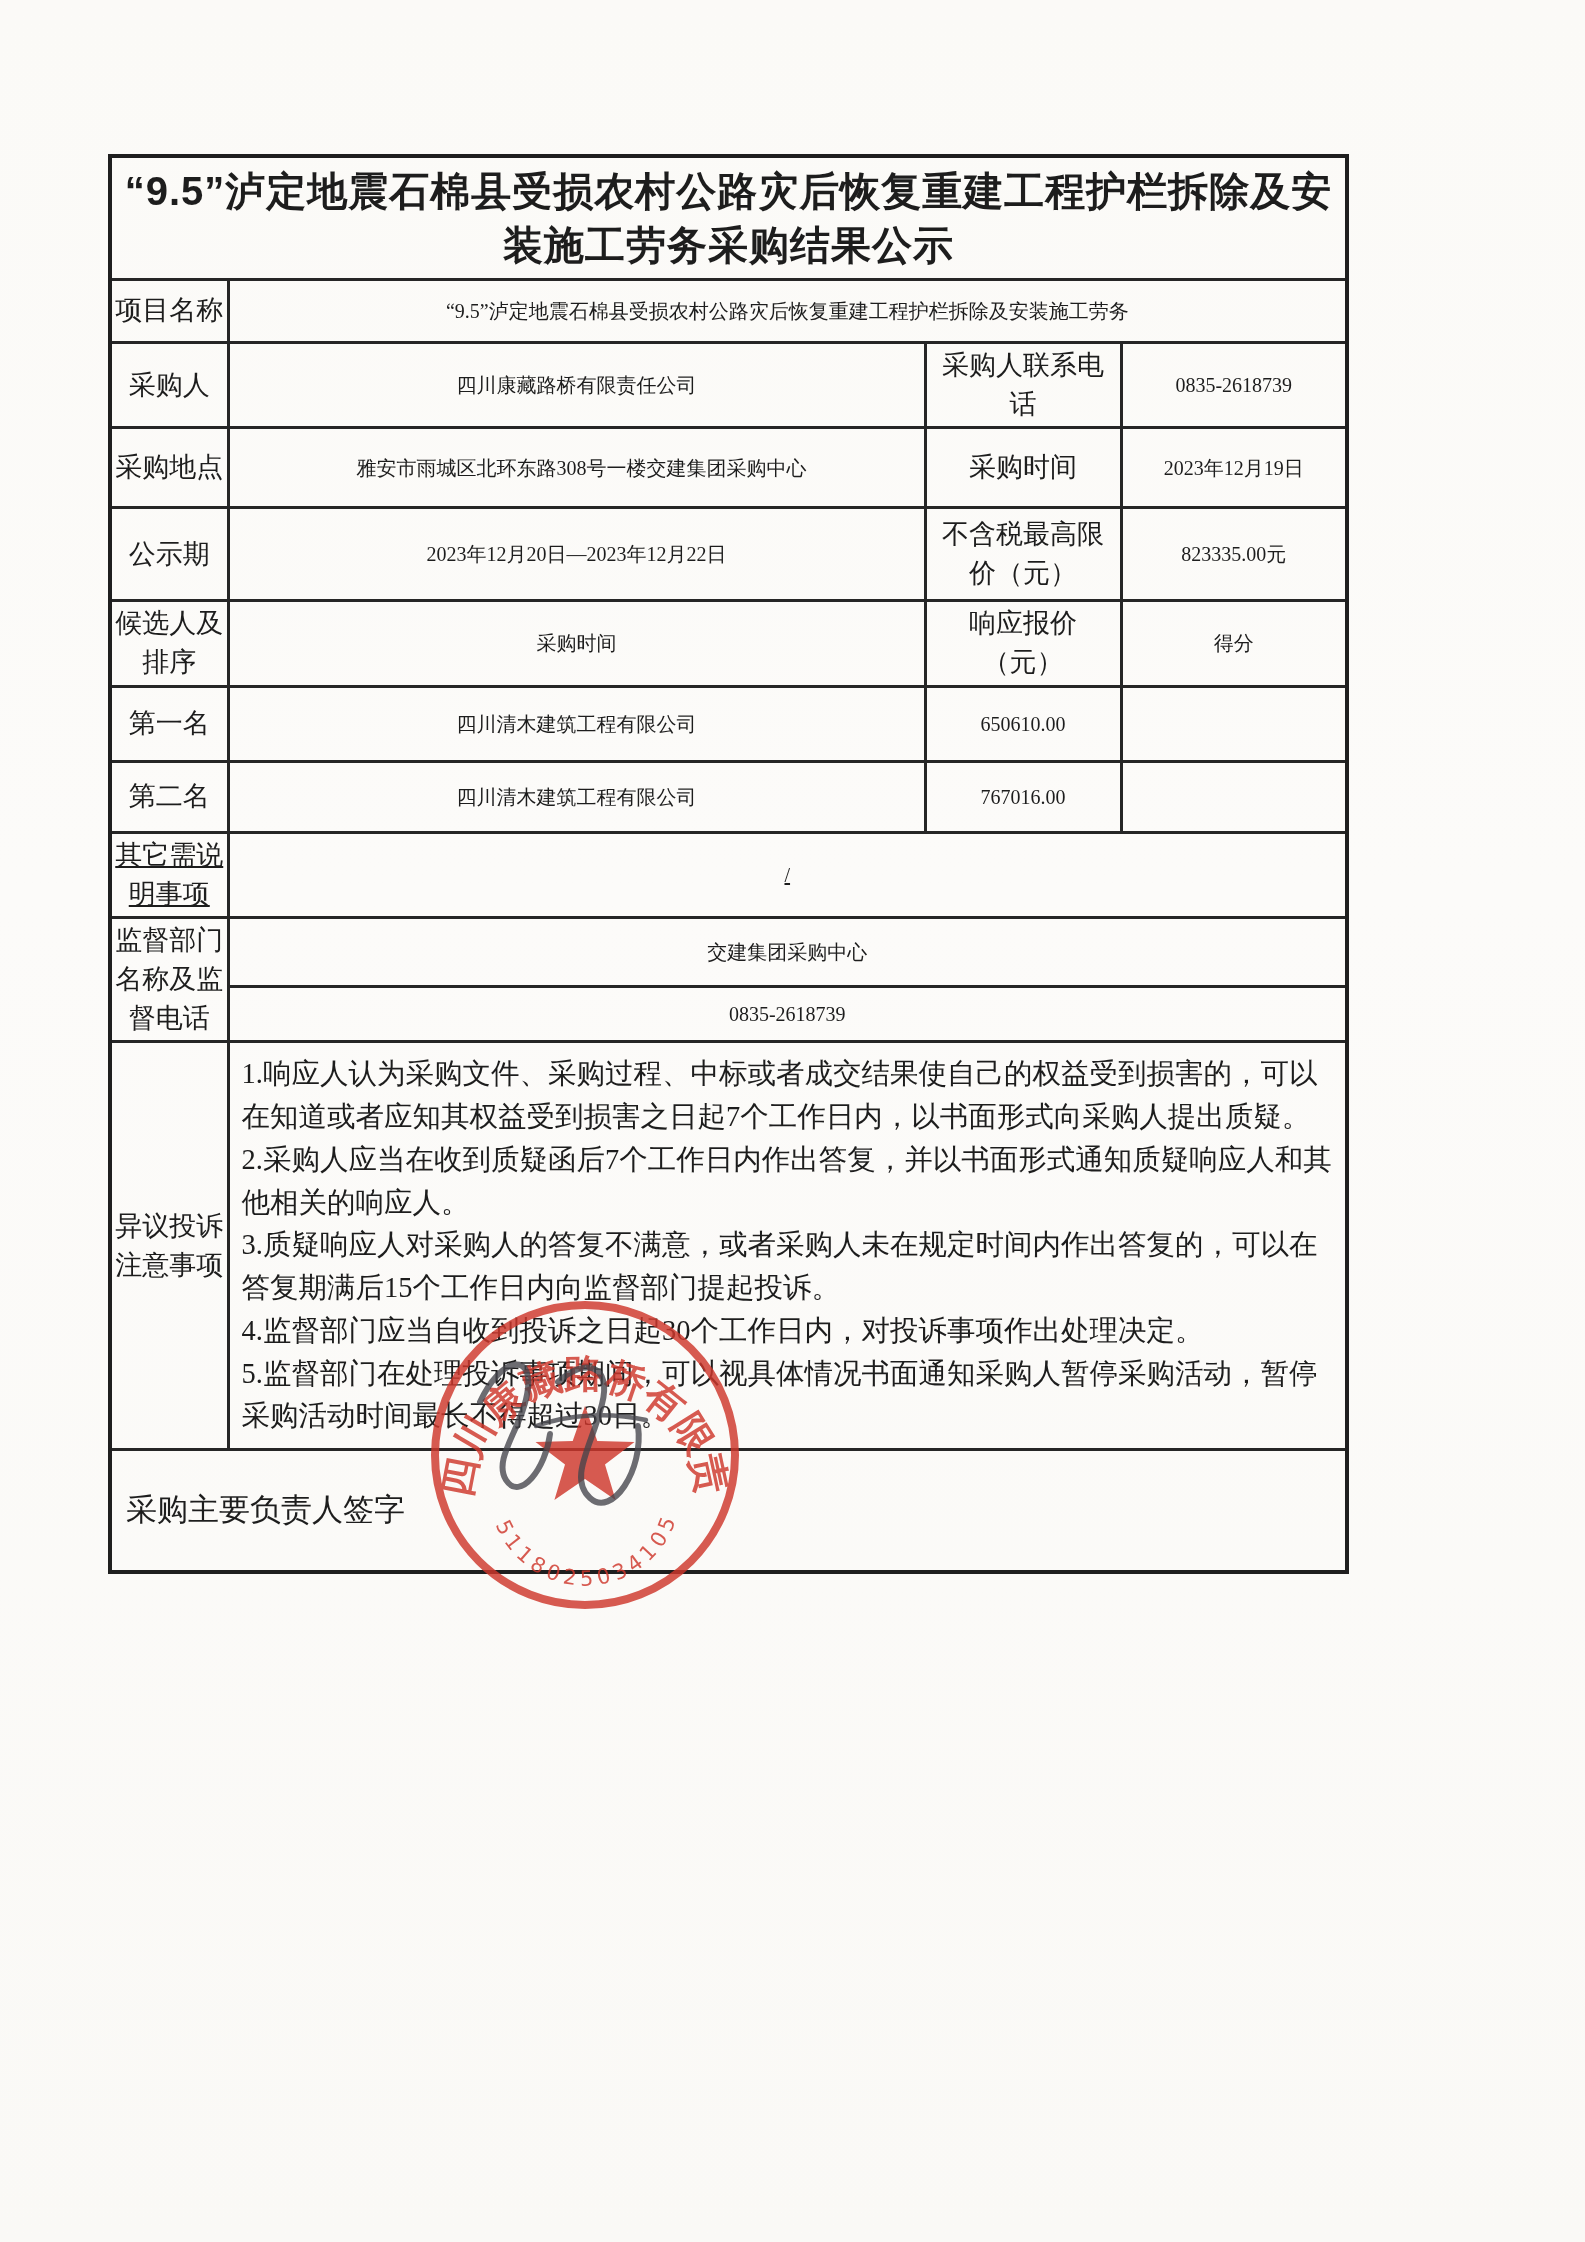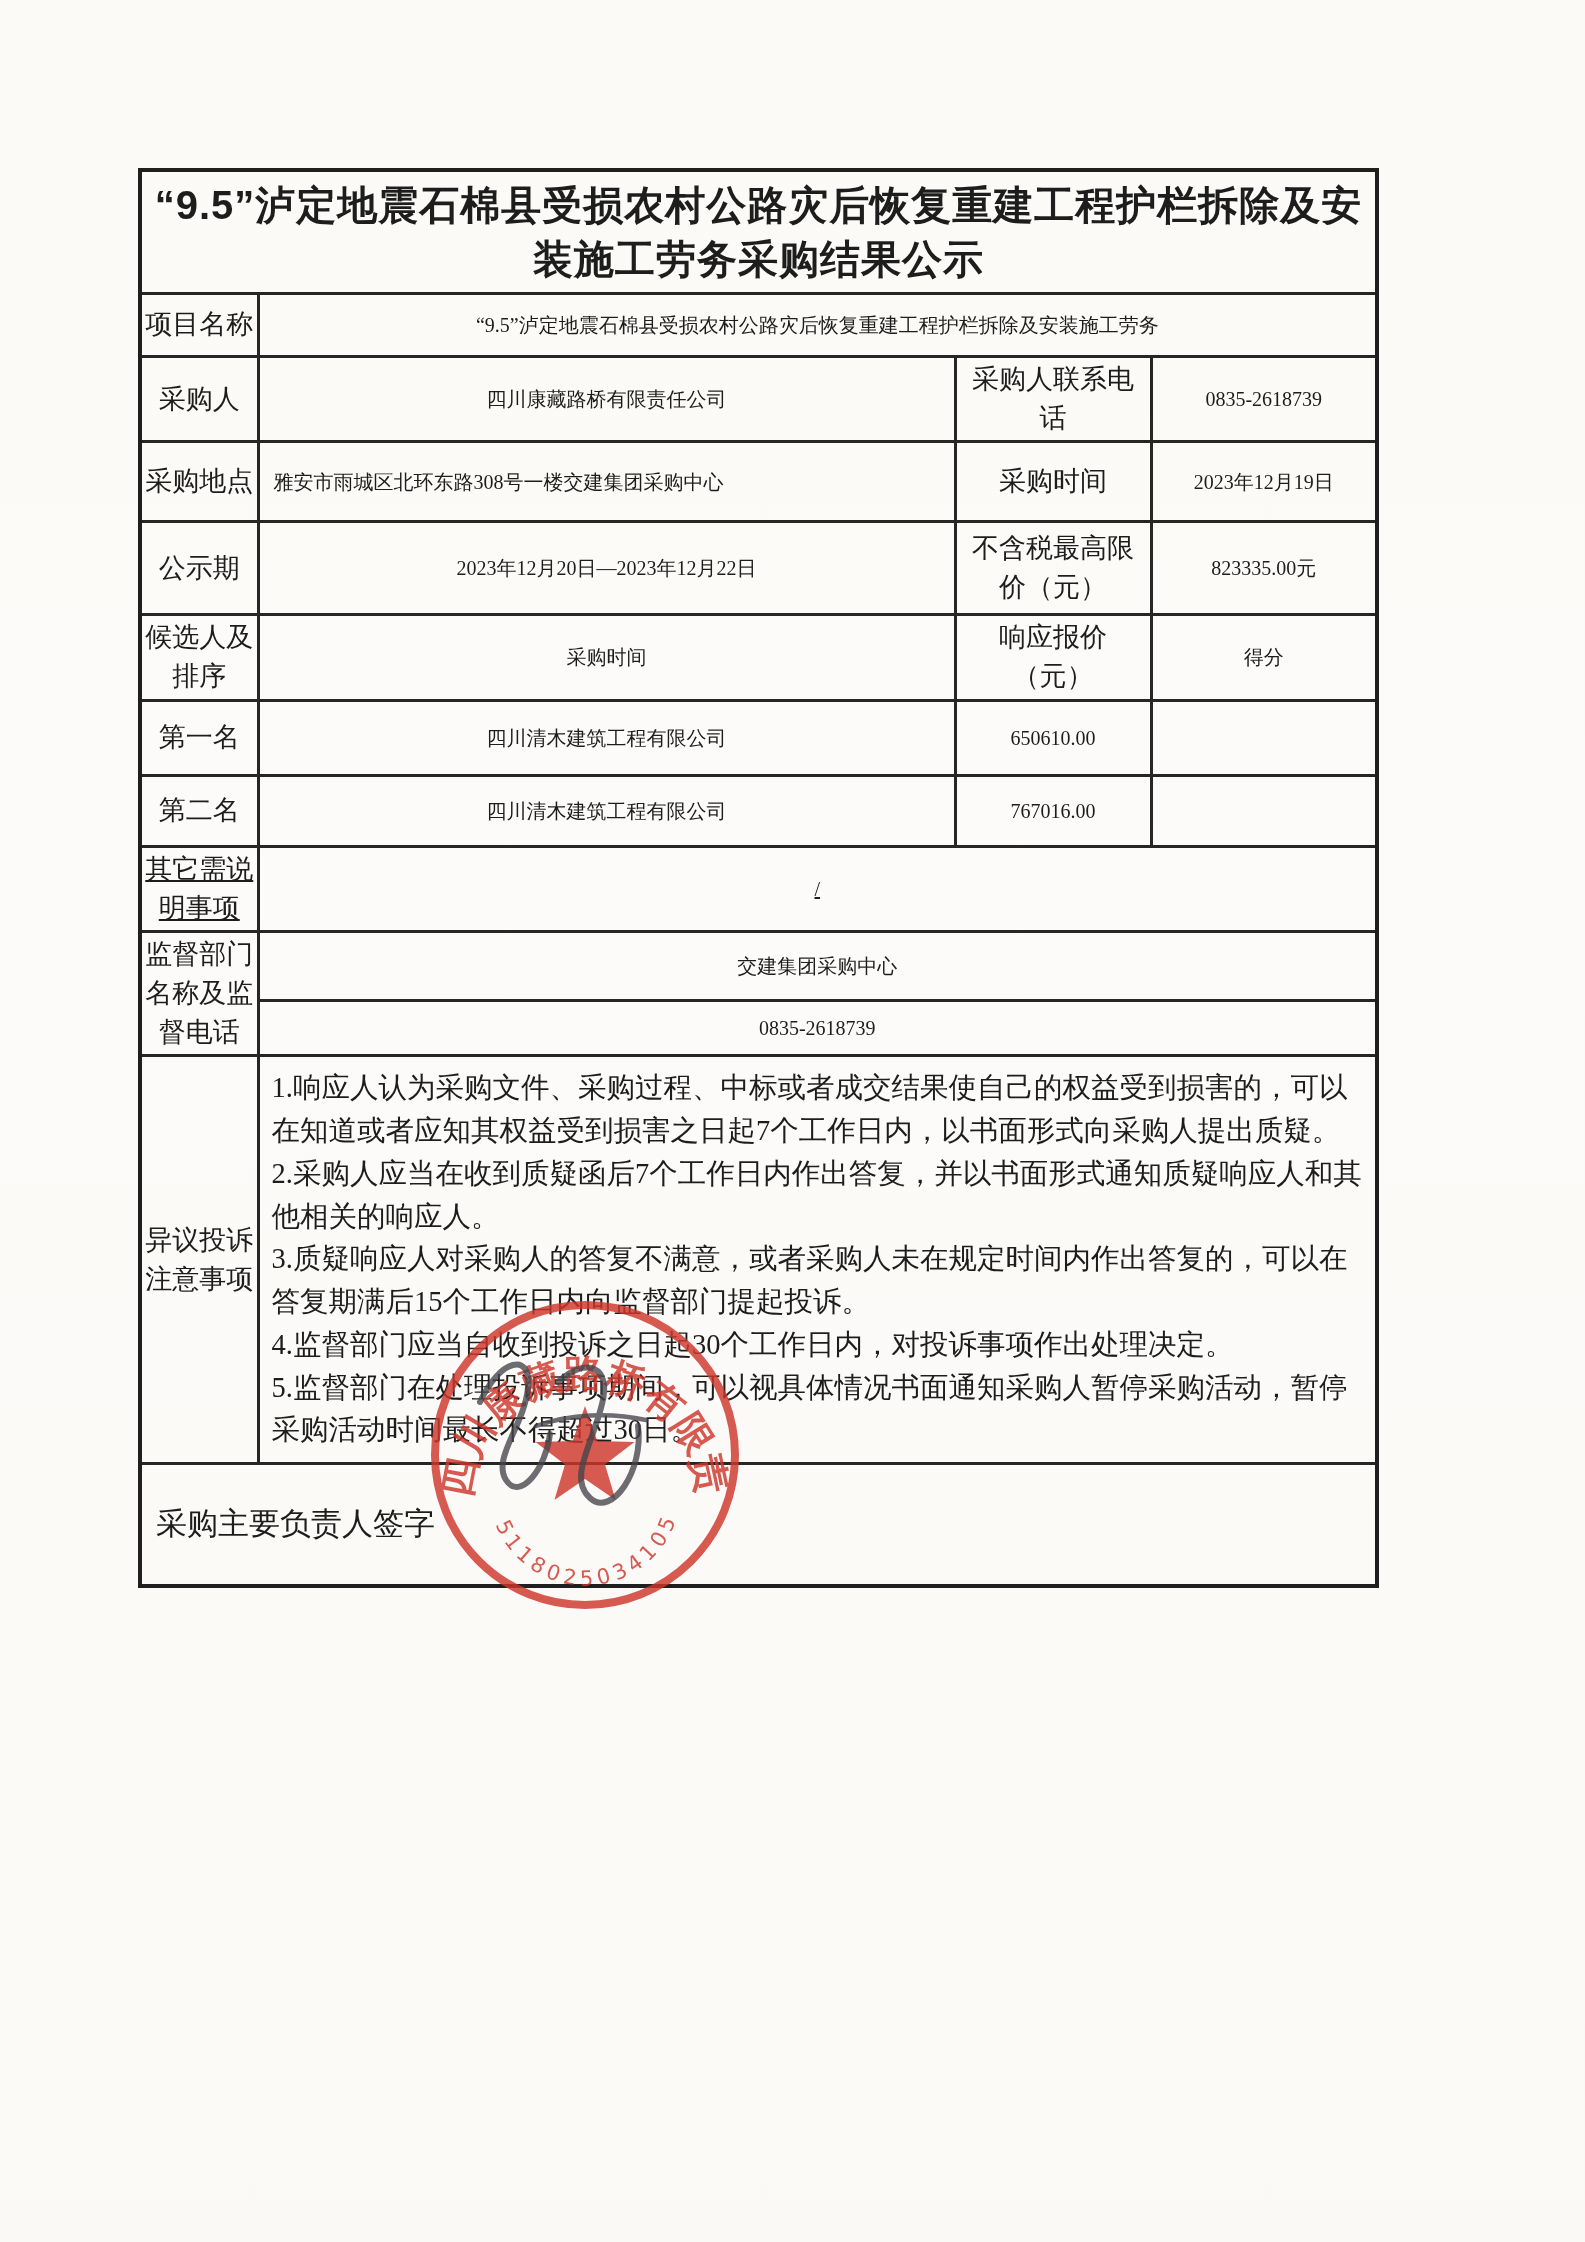--- a/index.html
+++ b/index.html
@@ -9,40 +9,39 @@
     font-family:"Liberation Serif","DejaVu Serif",serif;
     color:#1c1c1c;
     position:relative;
   }
   .page{
     position:absolute;left:0;top:0;width:1585px;height:2242px;
     background:linear-gradient(180deg,#fbfaf7 0%,#fcfbf9 40%,#faf9f6 100%);
     overflow:hidden;
   }
   .doc-table{
-    position:absolute;left:108px;top:168px;width:1237px;
+    position:absolute;left:108px;top:154px;width:1237px;
     border-collapse:collapse;table-layout:fixed;
     border:4px solid #1f1f1f;
-    margin-left:30px;
   }
   .doc-table td{
     border:3px solid #262626;
     text-align:center;vertical-align:middle;
     font-size:20px;line-height:1.3;
     padding:2px 4px;
     overflow:hidden;
     color:#1d1d1d;
   }
   td.title-cell{
     font-family:"Liberation Sans","DejaVu Sans",sans-serif;
     font-weight:bold;font-size:40px;line-height:1.35;
     padding:6px 10px;letter-spacing:1px;
   }
   td.label{font-size:27px;line-height:1.45;padding:2px 3px;}
-  td.left{text-align:left;padding-left:14px;}
+  td.left{text-align:center;padding-left:14px;}
   .r-title{height:115px;}
   .r1{height:63px;}
   .r2{height:77px;}
   .r3{height:80px;}
   .r4{height:93px;}
   .r5{height:62px;}
   .r6{height:75px;}
   .r7{height:71px;}
   .r8{height:72px;text-decoration:underline;}
   .r9a{height:60px;}

